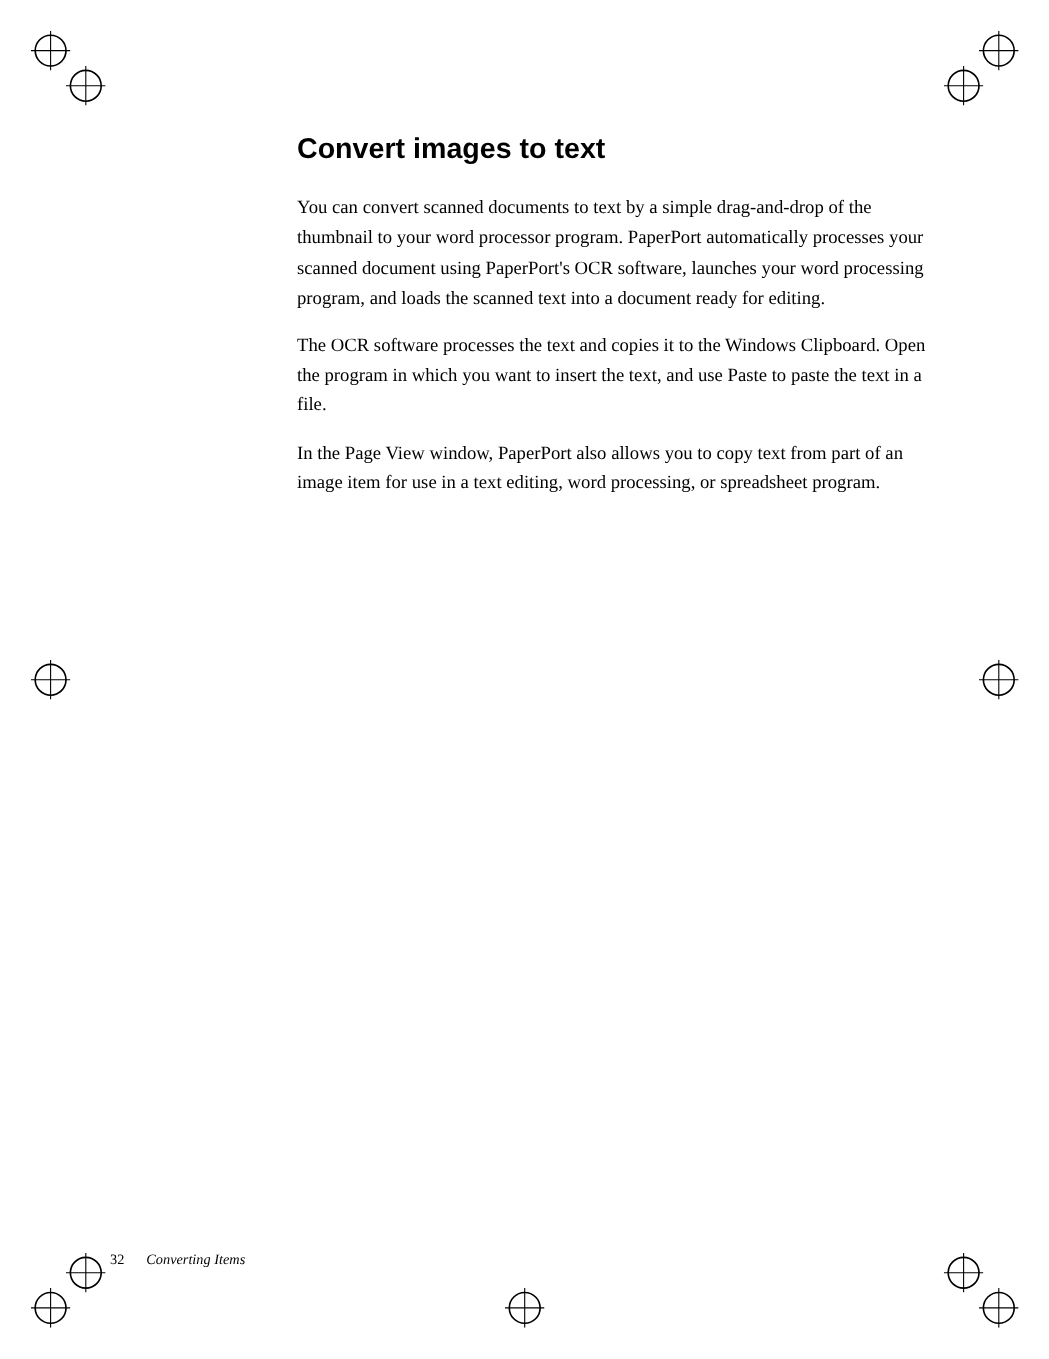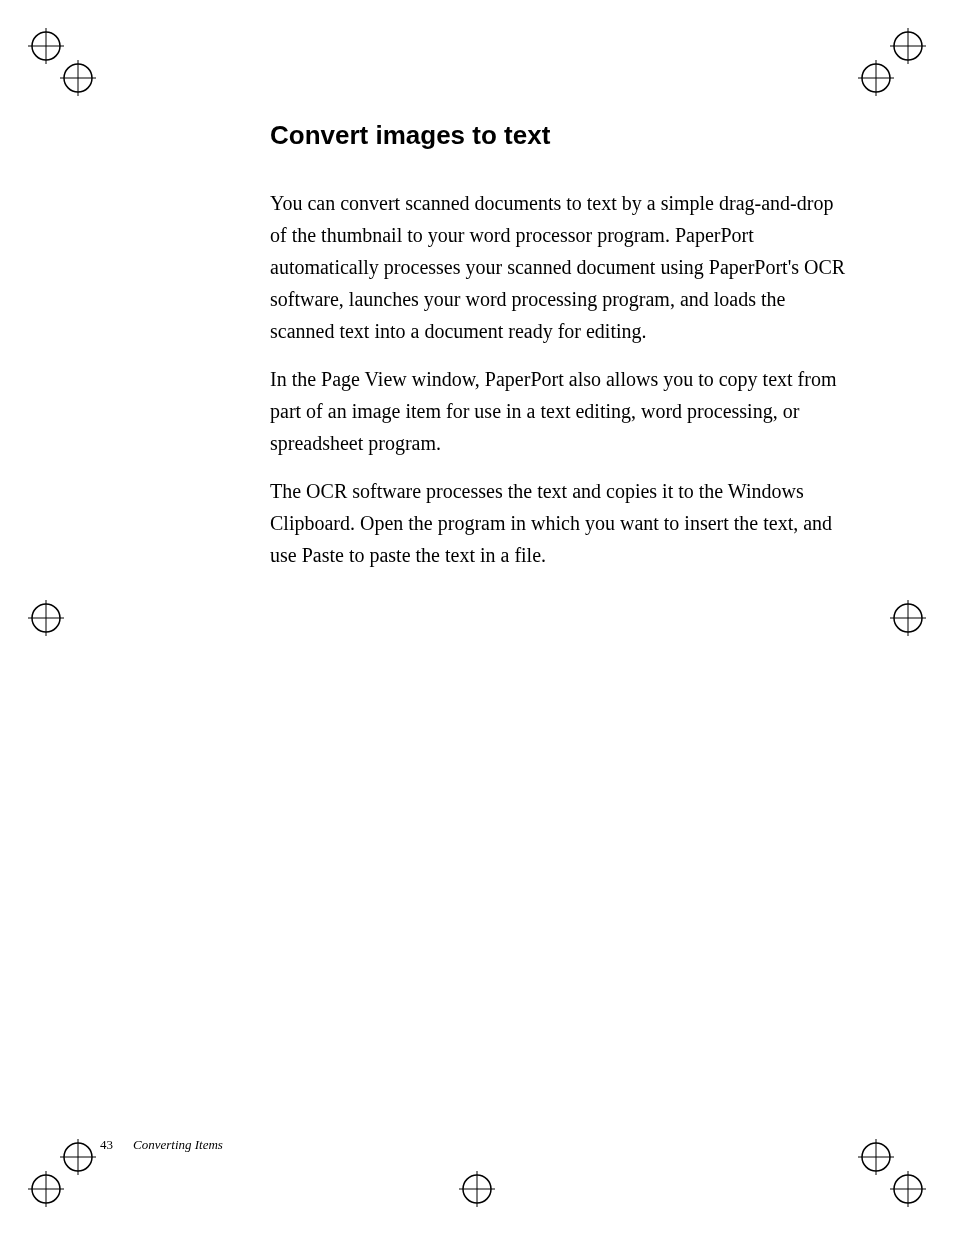--- a/index.html
+++ b/index.html
@@ -93,27 +93,27 @@
       top: 120px;
       left: 270px;
       right: 100px;
       bottom: 130px;
     }
 
     .chapter-title {
       font-size: 26px;
       font-weight: bold;
       font-family: 'Arial', 'Helvetica', sans-serif;
-      margin-bottom: 36px;
+      margin-bottom: 24px;
       line-height: 1.2;
       color: #000;
     }
 
     .body-text {
-      font-size: 20px;
+      font-size: 17px;
       line-height: 1.6;
       color: #000;
       margin-bottom: 16px;
       text-align: left;
     }
 
     
     .footer {
       position: absolute;
       bottom: 82px;
@@ -233,22 +233,22 @@
 
   <div class="border-top"></div>
   <div class="border-bottom"></div>
   <div class="border-left"></div>
   <div class="border-right"></div>
 
   <div class="content-area">
     <h1 class="chapter-title">Convert images to text</h1>
 
     <p class="body-text">You can convert scanned documents to text by a simple drag-and-drop of the thumbnail to your word processor program. PaperPort automatically processes your scanned document using PaperPort's OCR software, launches your word processing program, and loads the scanned text into a document ready for editing.</p>
+    <p class="body-text">The OCR software processes the text and copies it to the Windows Clipboard. Open the program in which you want to insert the text, and use Paste to paste the text in a file.</p>
     <p class="body-text">In the Page View window, PaperPort also allows you to copy text from part of an image item for use in a text editing, word processing, or spreadsheet program.</p>
-    <p class="body-text">The OCR software processes the text and copies it to the Windows Clipboard. Open the program in which you want to insert the text, and use Paste to paste the text in a file.</p>
   </div>
 
   <div class="footer">
-    <span class="footer-page-num">43</span>
+    <span class="footer-page-num">32</span>
     <span class="footer-chapter">Converting Items</span>
   </div>
 
 </div>
 
 </body></html>

